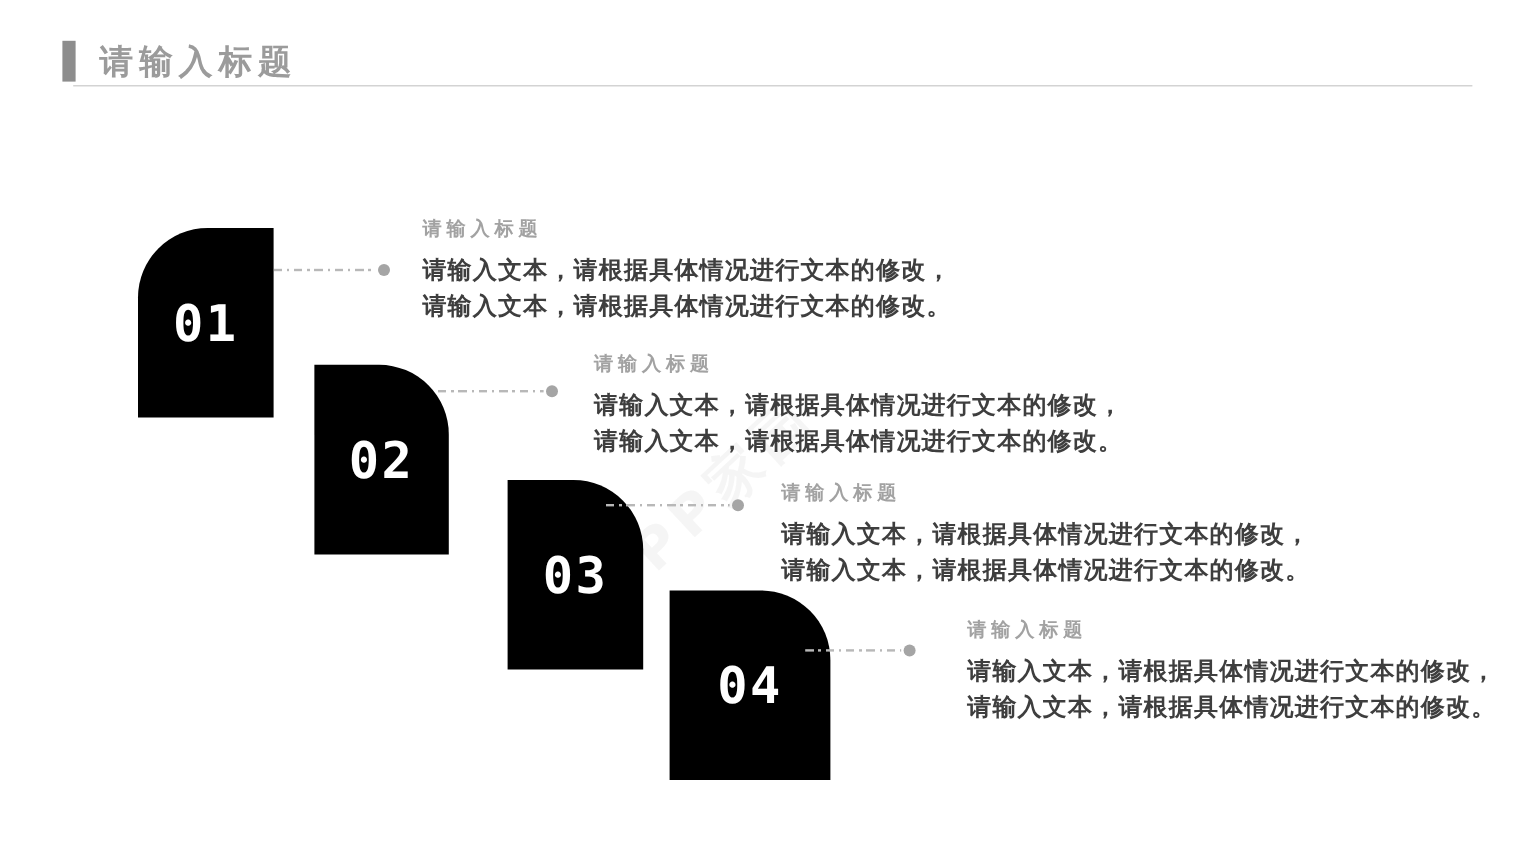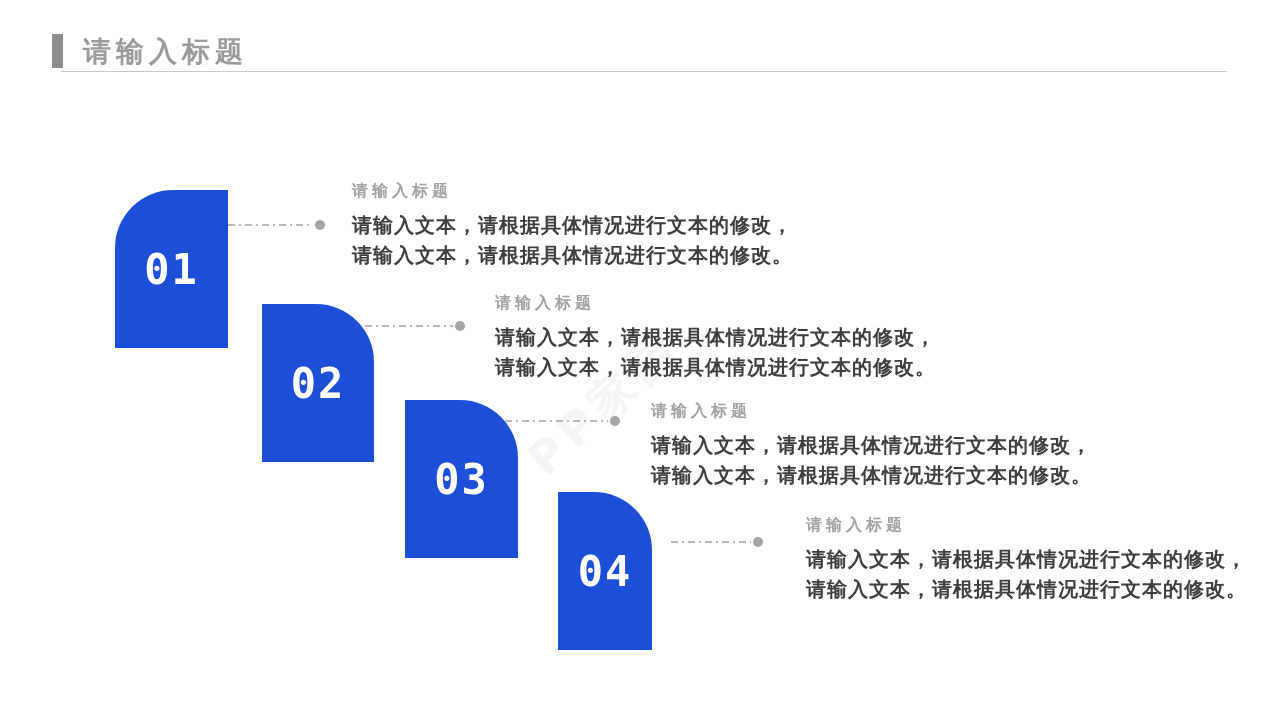--- a/index.html
+++ b/index.html
@@ -21,33 +21,33 @@
   
   .watermark{position:absolute;left:545px;top:270px;width:230px;height:210px;opacity:0.55;pointer-events:none;}
   .wm-text{
     position:absolute;left:12px;top:158px;
     transform:rotate(-43deg);transform-origin:left bottom;
     font-size:46px;font-weight:bold;letter-spacing:7px;color:#eeeeee;white-space:nowrap;
   }
 
   
   .shape{
-    position:absolute;width:113px;height:158px;background:#1d4ed8;
+    position:absolute;width:113px;height:158px;background:#000000;
     display:flex;align-items:center;justify-content:center;
   }
   .shape.tl{border-radius:58px 0 0 0;}
   .shape.tr{border-radius:0 58px 0 0;}
   .num{
     font-family:"DejaVu Sans Mono", monospace;
     font-weight:bold;font-size:42px;color:#ffffff;letter-spacing:2px;
   }
   .i1-shape{left:115px;top:190px;}
   .i2-shape{left:262px;top:304px;width:112px;}
-  .i3-shape{left:405px;top:400px;}
-  .i4-shape{left:558px;top:492px;width:94px;}
+  .i3-shape{left:423px;top:400px;}
+  .i4-shape{left:558px;top:492px;width:134px;}
 
   
   .connector{position:absolute;display:flex;align-items:center;height:10px;}
   .connector .line{
     flex:1;height:2px;
     background-image:repeating-linear-gradient(to right,
       #b8b8b8 0 7px, transparent 7px 11px, #b8b8b8 11px 13px, transparent 13px 17px);
   }
   .connector .dot{width:10px;height:10px;border-radius:50%;background:#a5a5a5;margin-left:2px;flex:0 0 10px;}
   .i1-conn{left:228px;top:220px;width:97px;}

